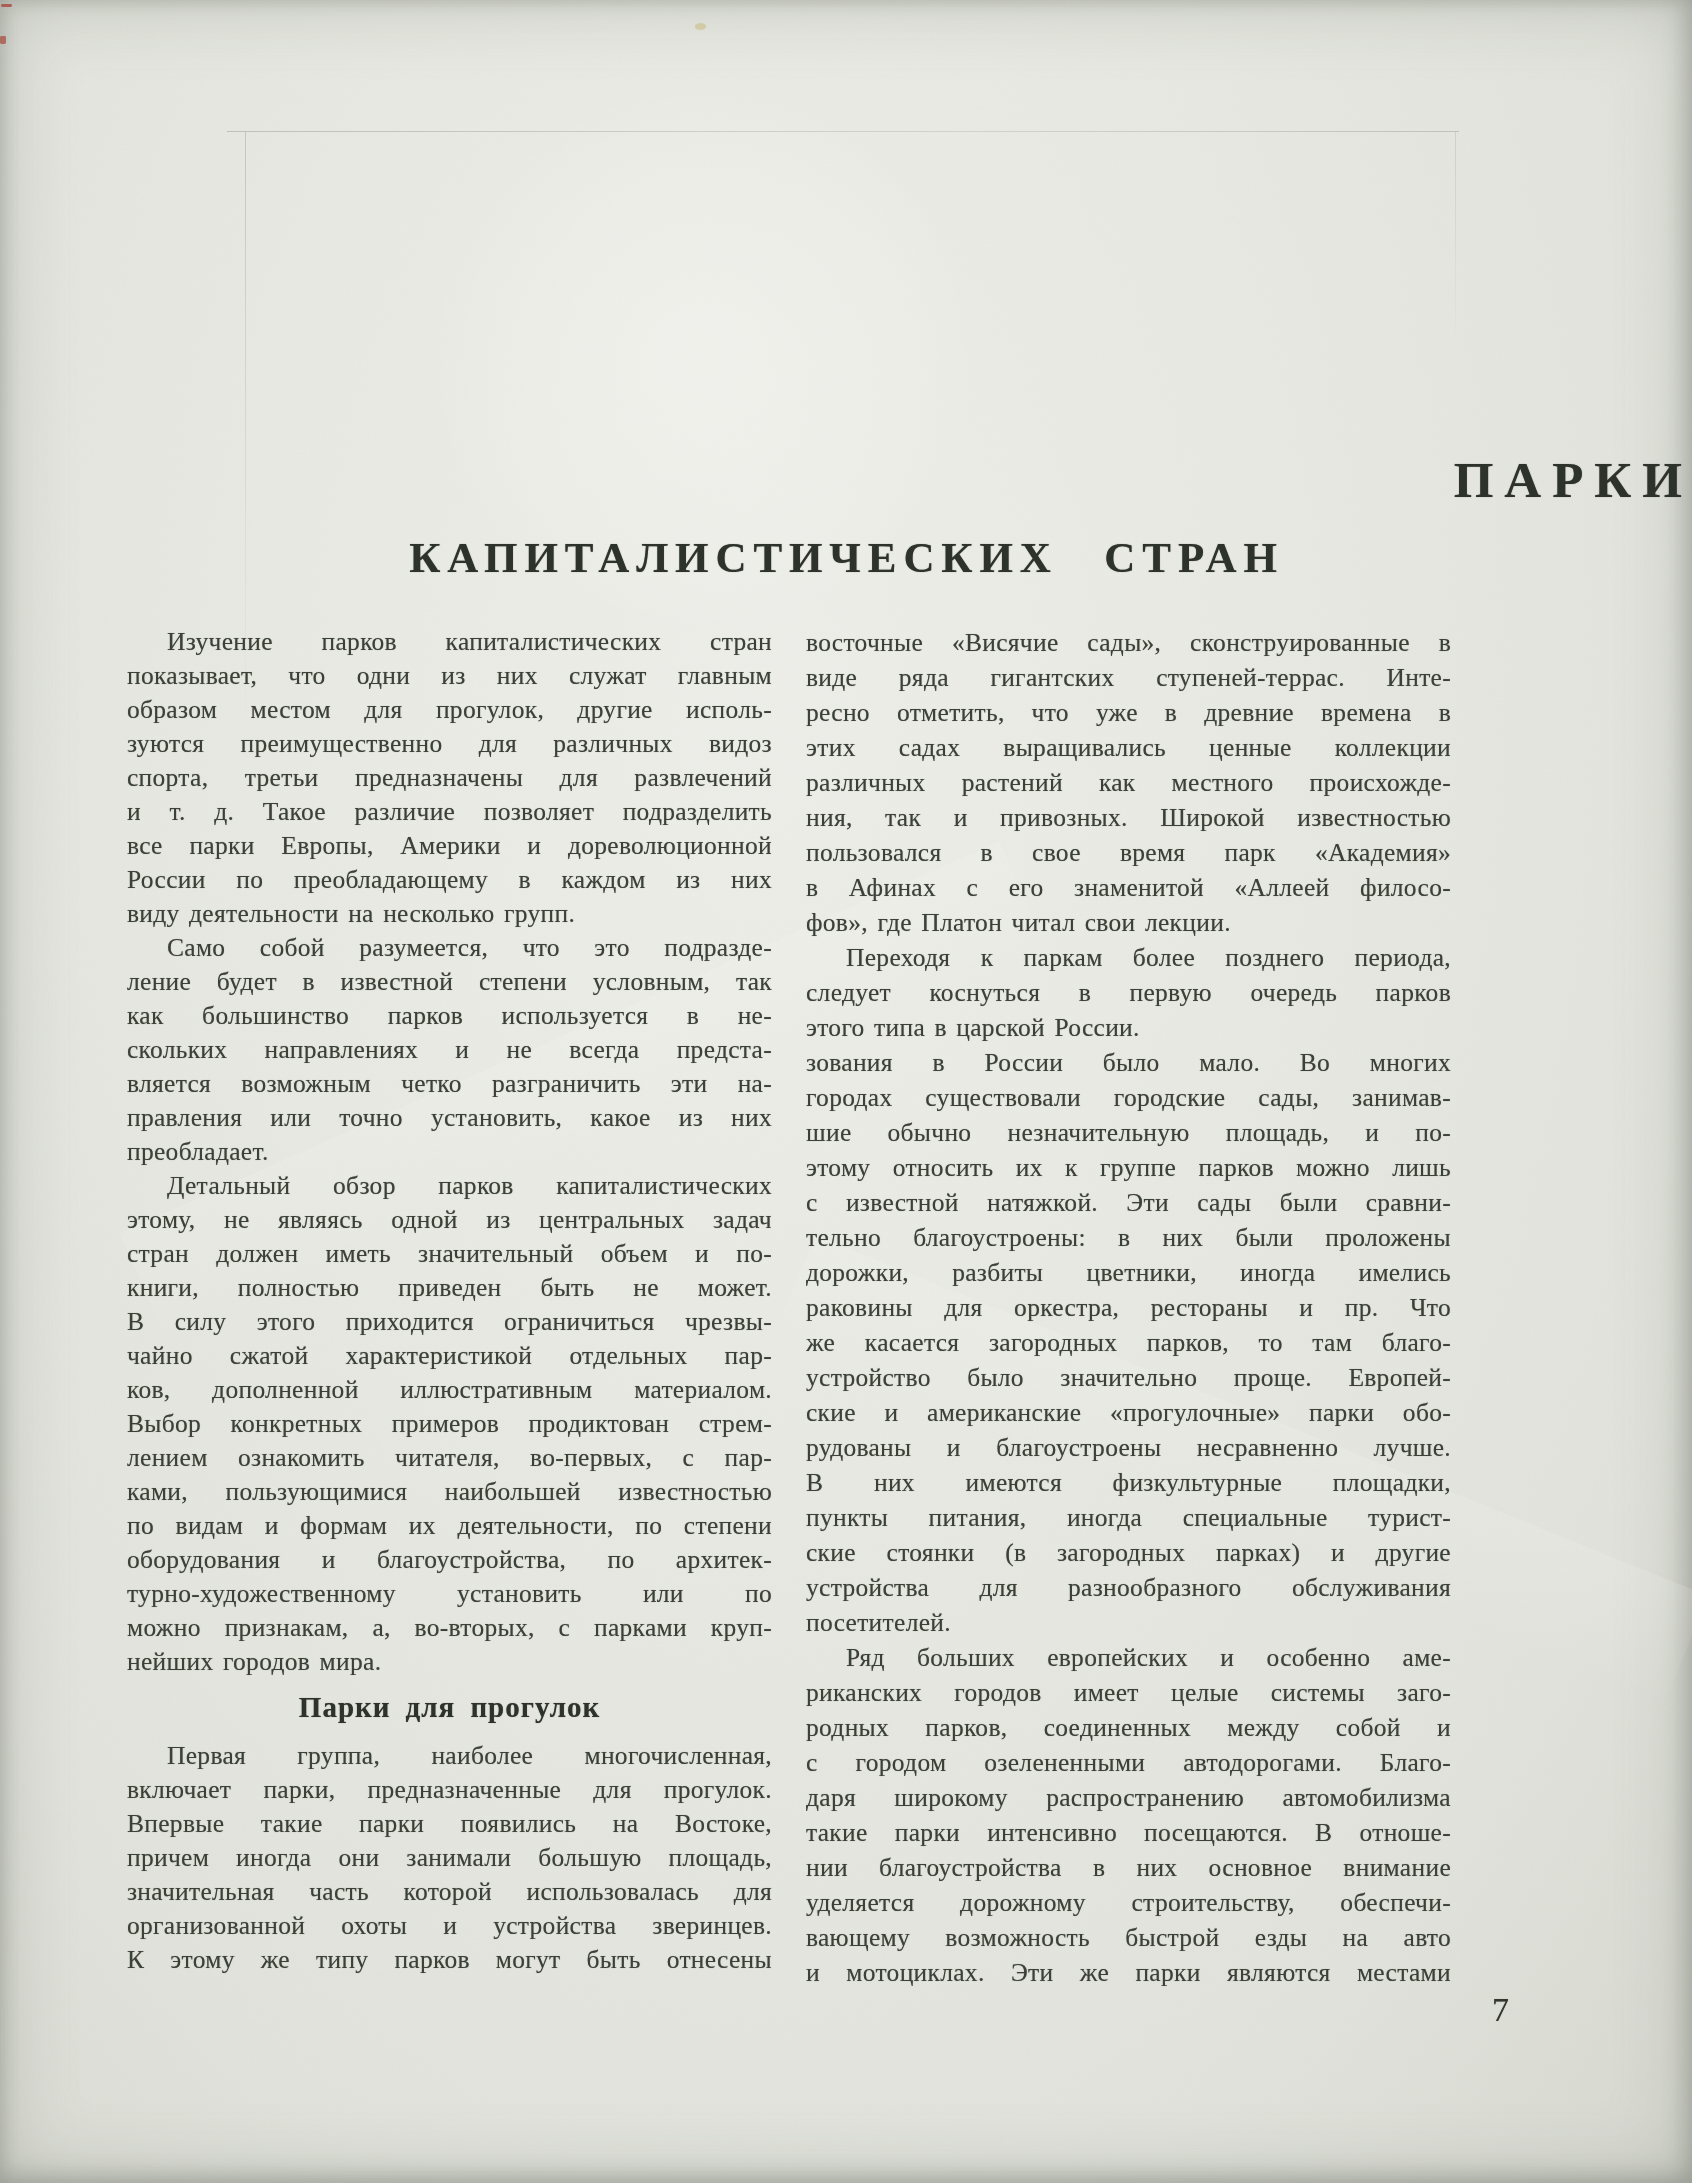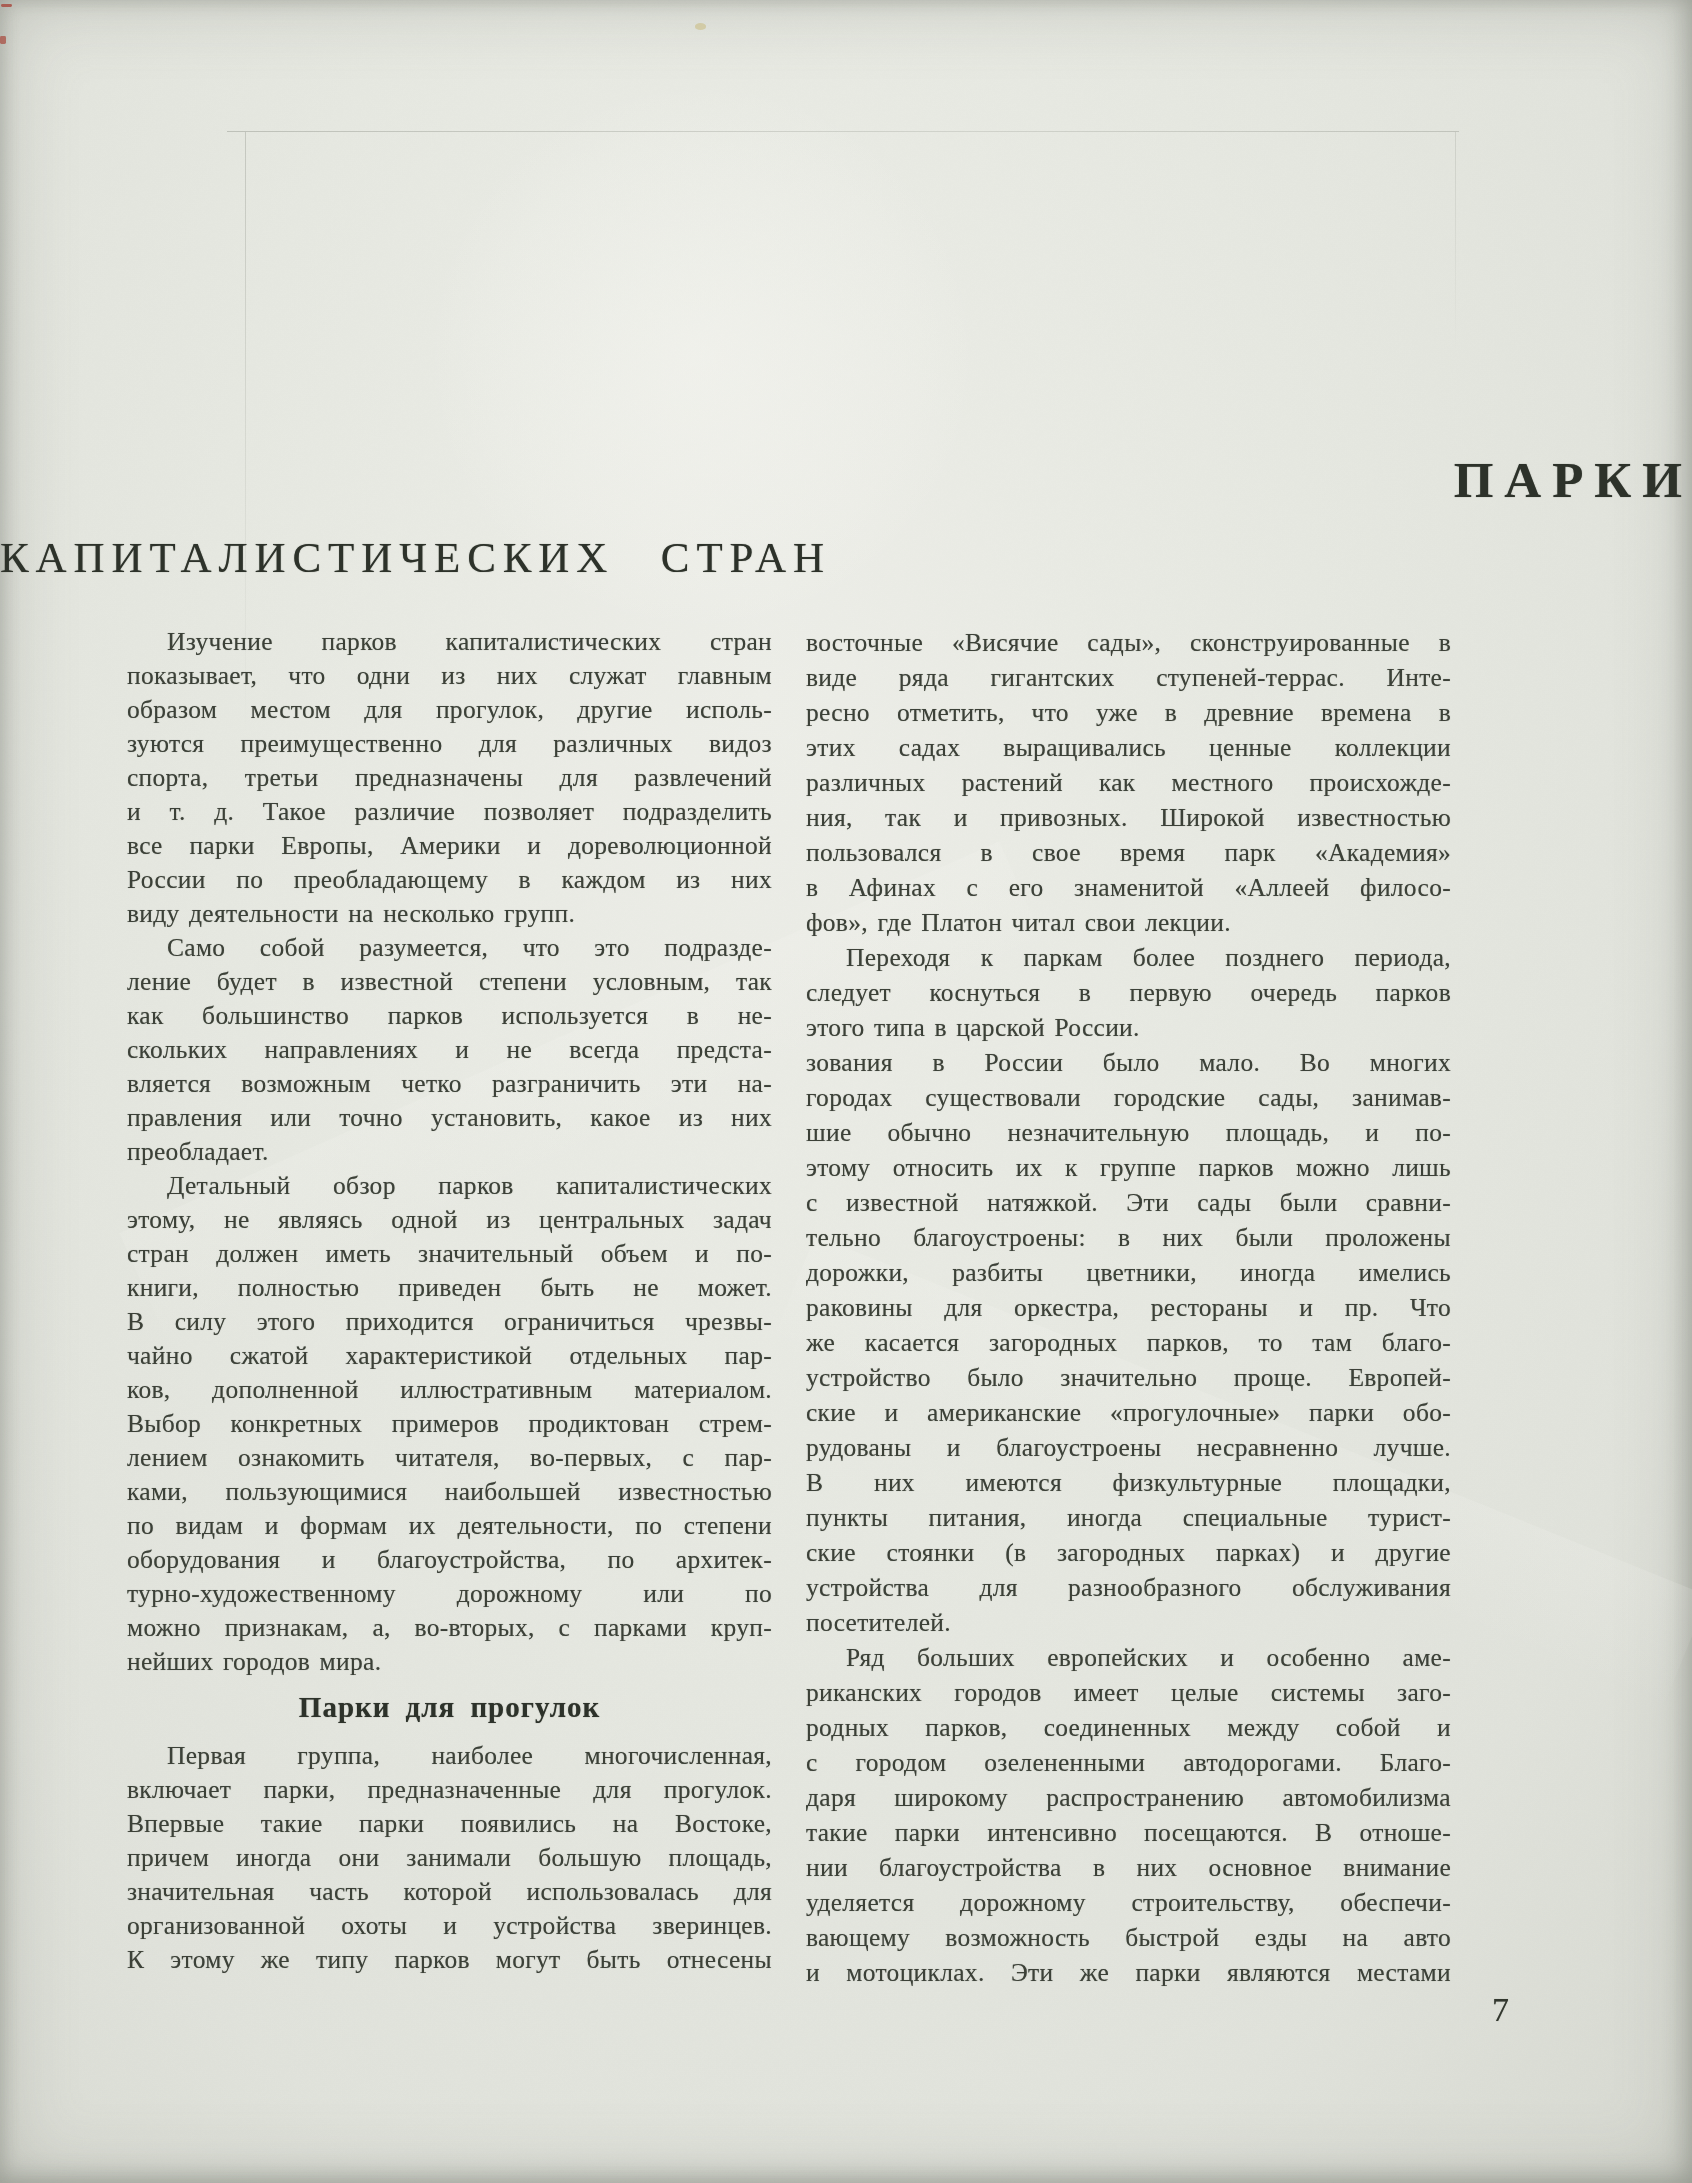--- a/index.html
+++ b/index.html
@@ -33,21 +33,21 @@
   .speck-red2{position:absolute;left:0px;top:36px;width:6.2px;height:8.3px;background:#a8473c;opacity:.7;border-radius:1.4px;}
 
   .title1{
     position:absolute;left:0;top:451px;width:1693px;
     text-align:right;font-size:51px;font-weight:bold;line-height:59px;
     letter-spacing:11px;color:#2d322a;
     text-shadow:0 0 1px rgba(45,50,42,.6);
   }
   .title2{
     position:absolute;left:0;top:531px;width:1693px;
-    text-align:left;font-size:43px;font-weight:normal;line-height:54px;
+    text-align:center;font-size:43px;font-weight:bold;line-height:54px;
     letter-spacing:6.9px;word-spacing:29px;color:#2d322a;
     text-shadow:0 0 1px rgba(45,50,42,.6);
   }
   .col{
     position:absolute;width:645px;
     font-size:25.5px;letter-spacing:0.3px;word-spacing:2.8px;
     text-shadow:0 0 0.8px rgba(60,65,55,.5);
   }
   .col-left {left:127px; top:625px; --lh:34px;}
   .col-right{left:806px;top:625px; --lh:35px;}
@@ -122,21 +122,21 @@
         <div class="line">стран должен иметь значительный объем и по-</div>
         <div class="line">книги, полностью приведен быть не может.</div>
         <div class="line">В силу этого приходится ограничиться чрезвы-</div>
         <div class="line">чайно сжатой характеристикой отдельных пар-</div>
         <div class="line">ков, дополненной иллюстративным материалом.</div>
         <div class="line">Выбор конкретных примеров продиктован стрем-</div>
         <div class="line">лением ознакомить читателя, во-первых, с пар-</div>
         <div class="line">ками, пользующимися наибольшей известностью</div>
         <div class="line">по видам и формам их деятельности, по степени</div>
         <div class="line">оборудования и благоустройства, по архитек-</div>
-        <div class="line">турно-художественному дорожному или по</div>
+        <div class="line">турно-художественному установить или по</div>
         <div class="line">можно признакам, а, во-вторых, с парками круп-</div>
         <div class="line endline">нейших городов мира.</div>
       </div>
       <div class="subheading">Парки для прогулок</div>
       <div class="para">
         <div class="line indent">Первая группа, наиболее многочисленная,</div>
         <div class="line">включает парки, предназначенные для прогулок.</div>
         <div class="line">Впервые такие парки появились на Востоке,</div>
         <div class="line">причем иногда они занимали большую площадь,</div>
         <div class="line">значительная часть которой использовалась для</div>

